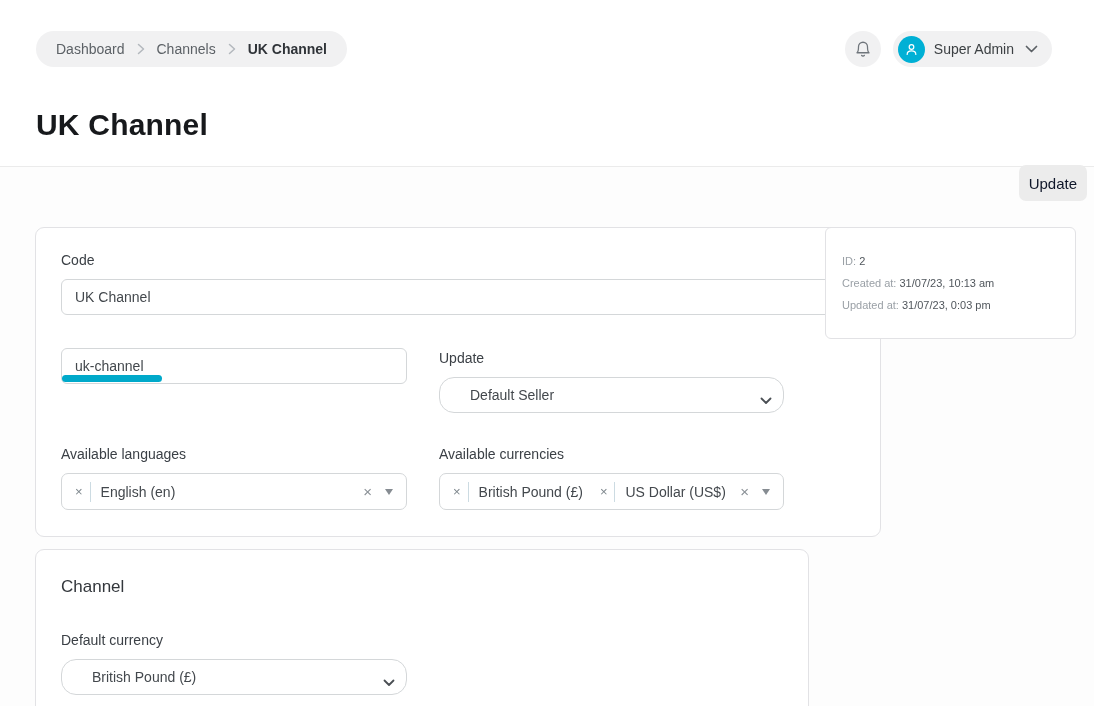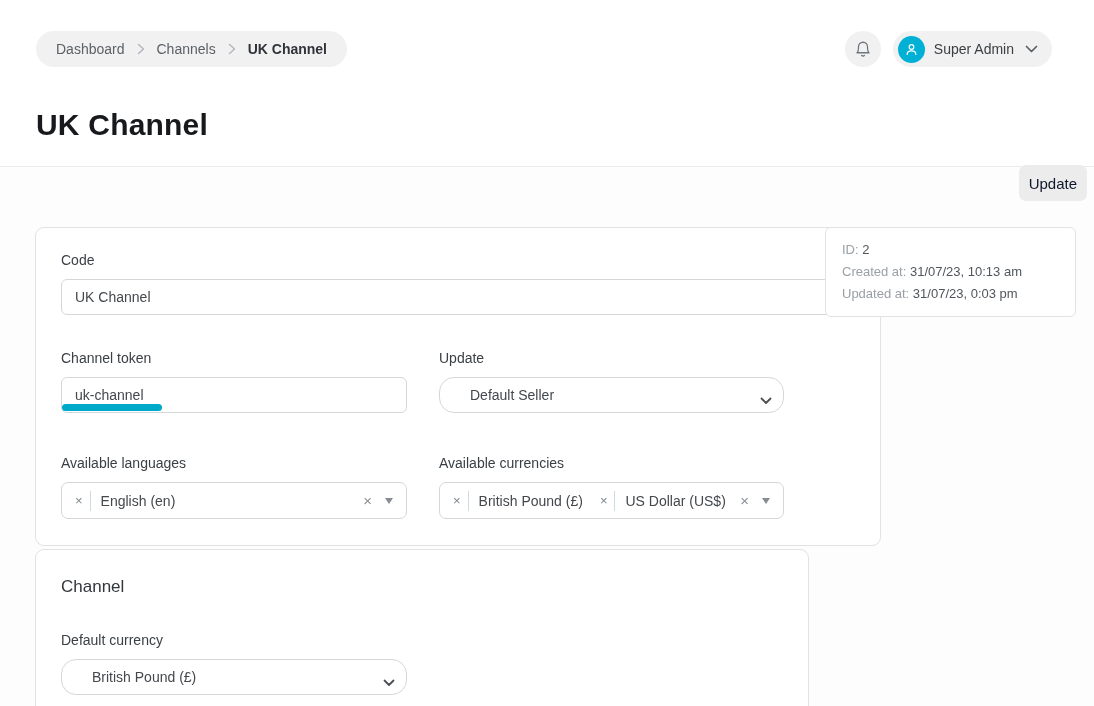--- a/index.html
+++ b/index.html
@@ -54,21 +54,21 @@
   }
   .card-main { left:35px; top:227px; width:846px; padding:22px 25px 26px; }
   .card-defaults { left:35px; top:549px; width:774px; height:180px; padding:26px 25px; }
   .field-label { display:block; font-size:14px; line-height:20px; color:#3b4046; margin-bottom:9px; }
   .text-input {
     width:100%; height:36px; border:1px solid #d4d7d9; border-radius:6px;
     padding:0 13px; font-family:inherit; font-size:14px; color:#43484d; background:#fff; outline:none;
   }
   .row { display:grid; grid-template-columns:346px 345px; column-gap:32px; }
   .row-2 { margin-top:33px; }
-  .row-3 { margin-top:40px; }
+  .row-3 { margin-top:31px; }
   .input-wrap { position:relative; }
   .token-underline {
     position:absolute; left:1px; bottom:2px; width:100px; height:7px;
     background:#00a9ca; border-radius:4px; pointer-events:none;
   }
   
   .select-wrap { position:relative; }
   .native-select {
     appearance:none; -webkit-appearance:none;
     width:100%; height:36px; border:1px solid #d4d7d9; border-radius:15px;
@@ -97,21 +97,21 @@
     width:0; height:0; border-left:4.5px solid transparent; border-right:4.5px solid transparent;
     border-top:6px solid #868c92; cursor:pointer;
   }
   
   .section-title { font-size:17px; font-weight:500; color:#33373c; line-height:22px; }
   .defaults-row { margin-top:32px; }
   
   .meta-card {
     position:absolute; left:825px; top:227px; width:251px;
     background:#fff; border:1px solid #e2e2e5; border-radius:6px;
-    padding:11px 16px; font-size:13px; line-height:22px;
+    padding:22px 16px; font-size:11px; line-height:22px;
   }
   .meta-label { color:#9aa0a6; }
   .meta-value { color:#50565c; }
 </style>
 </head>
 <body>
 
 <header class="topbar">
   <nav class="breadcrumb">
     <span class="bc-item">Dashboard</span>
@@ -162,21 +162,20 @@
 <button class="update-btn">Update</button>
 
 <section class="card card-main">
   <div>
     <label class="field-label">Code</label>
     <input class="text-input" type="text" value="UK Channel" style="">
   </div>
 
   <div class="row row-2">
     <div>
-      <label class="field-label">Channel token</label>
       <div class="input-wrap">
         <input class="text-input" type="text" value="uk-channel" style="">
         <div class="token-underline"></div>
       </div>
     </div>
     <div>
       <label class="field-label">Update</label>
       <div class="select-wrap">
         <select class="native-select">
           <option>Default Seller</option>

